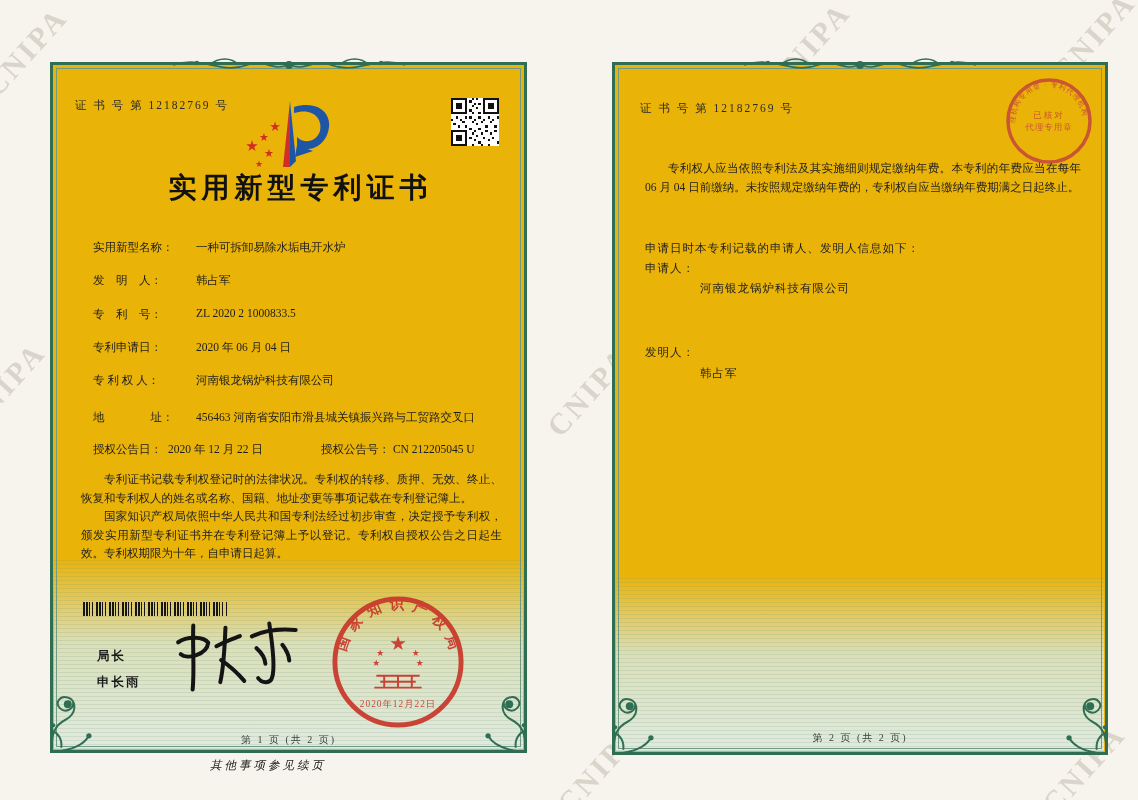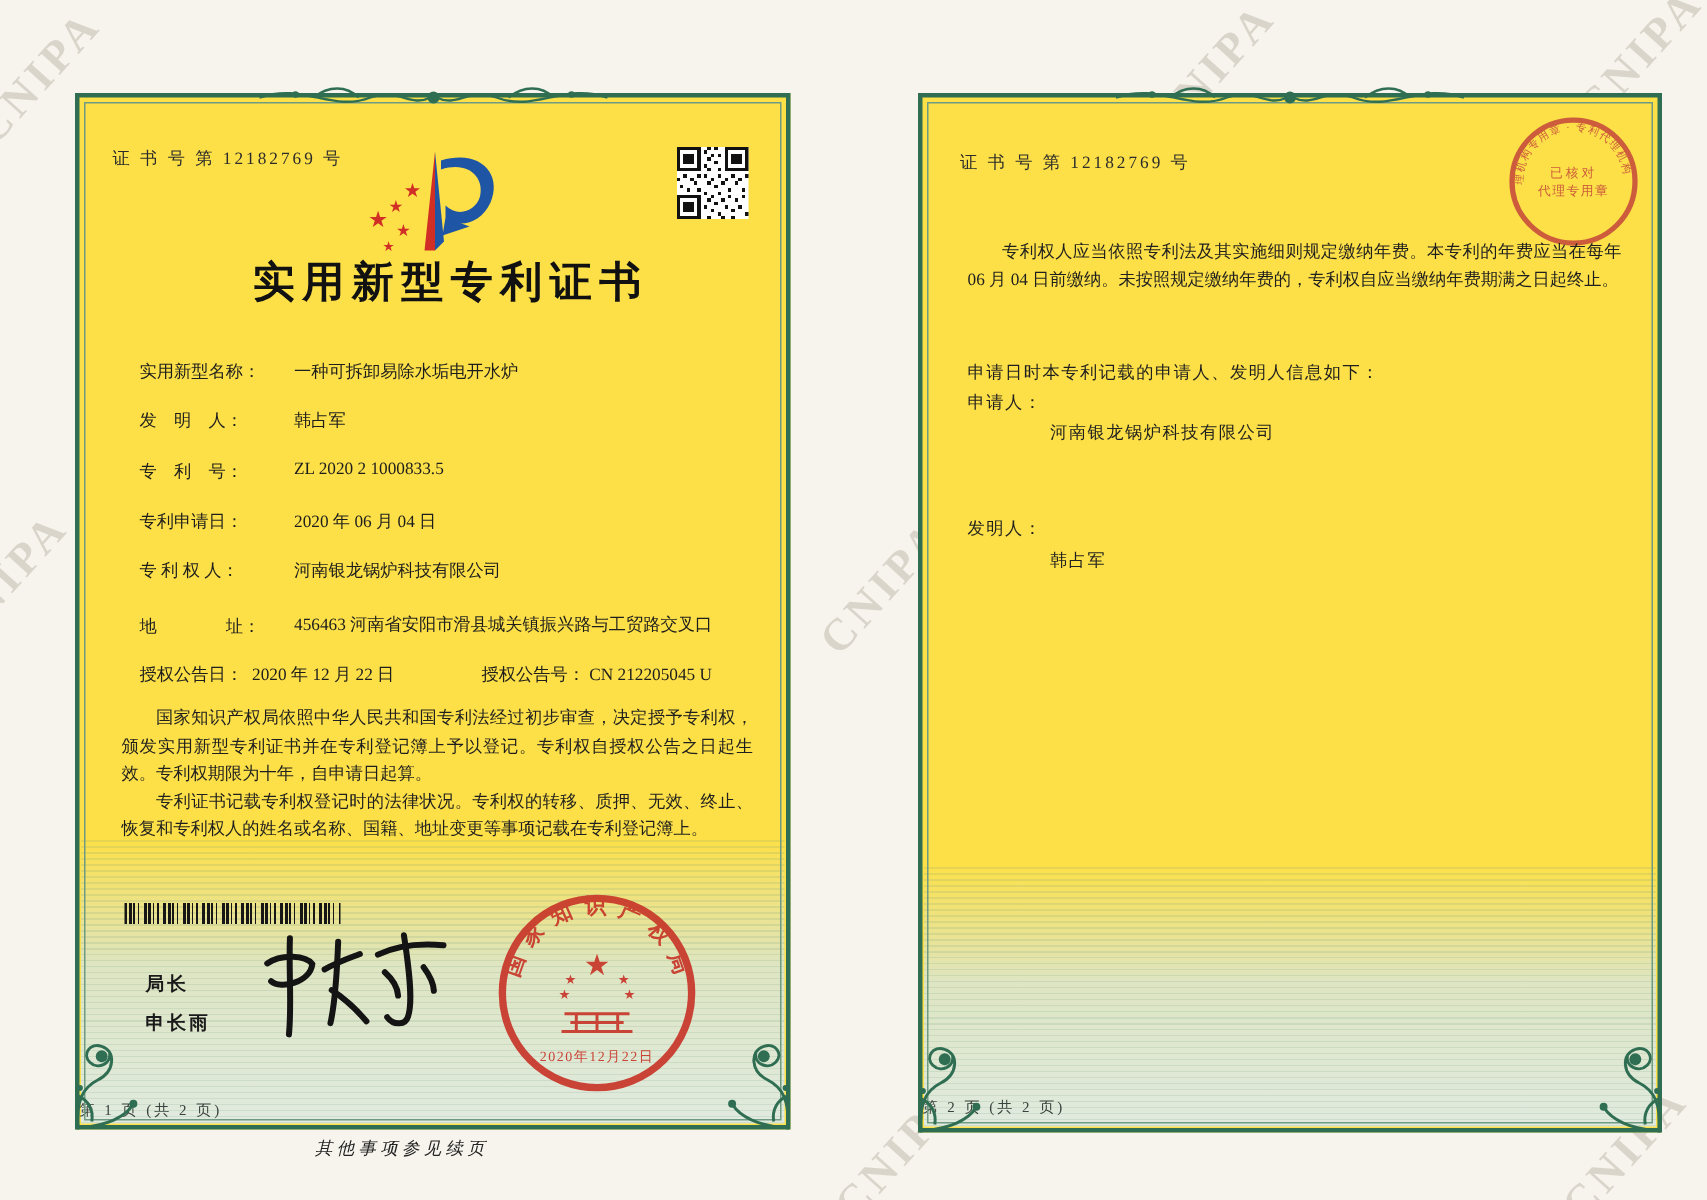--- a/index.html
+++ b/index.html
@@ -3,21 +3,21 @@
 <meta charset="utf-8">
 <style>
   html,body{margin:0;padding:0;background:#e9e6df;}
   .canvas{position:relative;width:1138px;height:800px;background:#f7f4ed;overflow:hidden;
           font-family:"Liberation Serif","DejaVu Serif",serif;color:#222;}
   
   .wm{position:absolute;font-family:"Liberation Serif",serif;font-weight:bold;
       font-size:30px;letter-spacing:3px;color:rgba(148,142,126,.30);
       transform:rotate(-48deg);transform-origin:center;white-space:nowrap;pointer-events:none;}
   
-  .page{position:absolute;background:#fde047;border:3px solid #2f6e52;box-sizing:border-box;}
+  .page{position:absolute;background:#eab308;border:3px solid #2f6e52;box-sizing:border-box;}
   .page1{left:50px;top:62px;width:477px;height:691px;}
   .page2{left:612px;top:62px;width:496px;height:693px;}
   .inner-line{position:absolute;left:3px;top:3px;right:3px;bottom:3px;
               border:1px solid #6f9b82;pointer-events:none;z-index:3;}
   .guilloche{position:absolute;left:1px;right:1px;bottom:1px;z-index:0;
      background:linear-gradient(180deg,rgba(223,234,222,0) 0%,rgba(216,230,216,.85) 45%,#e0eadf 100%);}
   .guilloche:after{content:"";position:absolute;inset:0;
      background:repeating-linear-gradient(0deg,rgba(105,150,118,.16) 0 1px,transparent 1px 4px);}
   .p1g{height:190px;} .p2g{height:175px;}
   .ornament-top{position:absolute;top:-13px;left:50%;transform:translateX(-50%);z-index:4;}
@@ -38,21 +38,21 @@
   .paras p{margin:0;text-indent:2em;}
   .barcode{position:absolute;left:30px;top:537px;width:144px;height:14px;z-index:2;
      background:repeating-linear-gradient(90deg,#161616 0 2px,transparent 2px 3px,#161616 3px 5px,
      transparent 5px 6px,#161616 6px 7px,transparent 7px 9px,#161616 9px 10px,transparent 10px 13px);}
   .director{position:absolute;left:44px;top:578px;z-index:2;
             font-family:Liberation Serif, serif;font-size:12.5px;
             font-weight:600;letter-spacing:2px;color:#1a1a1a;line-height:26px;}
   .signature{position:absolute;left:118px;top:550px;z-index:2;}
   .seal1{position:absolute;left:276px;top:528px;z-index:2;opacity:.92;}
   .seal2{position:absolute;left:388px;top:10px;z-index:2;opacity:.85;}
-  .pageno{position:absolute;left:0;width:100%;text-align:left;font-size:10px;
+  .pageno{position:absolute;left:0;width:100%;text-align:center;font-size:10px;
           letter-spacing:2px;color:#39423c;z-index:2;}
   .p1 .pageno{top:668px;} 
   .note{position:absolute;left:210px;top:758px;font-size:11.5px;letter-spacing:3px;
         font-style:italic;color:#222;}
   .p2para{position:absolute;left:30px;width:436px;top:94px;font-size:11.5px;line-height:19px;
           text-align:justify;text-indent:2em;z-index:2;color:#1f1f1f;}
   .p2line{position:absolute;left:30px;font-size:11.5px;z-index:2;color:#1f1f1f;letter-spacing:1px;}
   .p2ind{left:85px;}
 </style>
 </head>
@@ -222,22 +222,22 @@
     <div class="frow" style="top:377px">
       <span class="lab">授权公告日：</span>
       <span class="val" style="left:75px">2020 年 12 月 22 日</span>
       <span class="val grant2" style="left:228px">
         <span>授权公告号：</span>
         <span>CN 212205045 U</span>
       </span>
     </div>
 
     <div class="paras" style="top:405px">
+      <p>专利证书记载专利权登记时的法律状况。专利权的转移、质押、无效、终止、恢复和专利权人的姓名或名称、国籍、地址变更等事项记载在专利登记簿上。</p>
       <p>国家知识产权局依照中华人民共和国专利法经过初步审查，决定授予专利权，颁发实用新型专利证书并在专利登记簿上予以登记。专利权自授权公告之日起生效。专利权期限为十年，自申请日起算。</p>
-      <p>专利证书记载专利权登记时的法律状况。专利权的转移、质押、无效、终止、恢复和专利权人的姓名或名称、国籍、地址变更等事项记载在专利登记簿上。</p>
     </div>
 
     <div class="barcode"></div>
 
     <div class="director">
       <div>局长</div>
       <div>申长雨</div>
     </div>
 
     <svg class="signature" width="140" height="85" viewBox="0 0 140 85">

